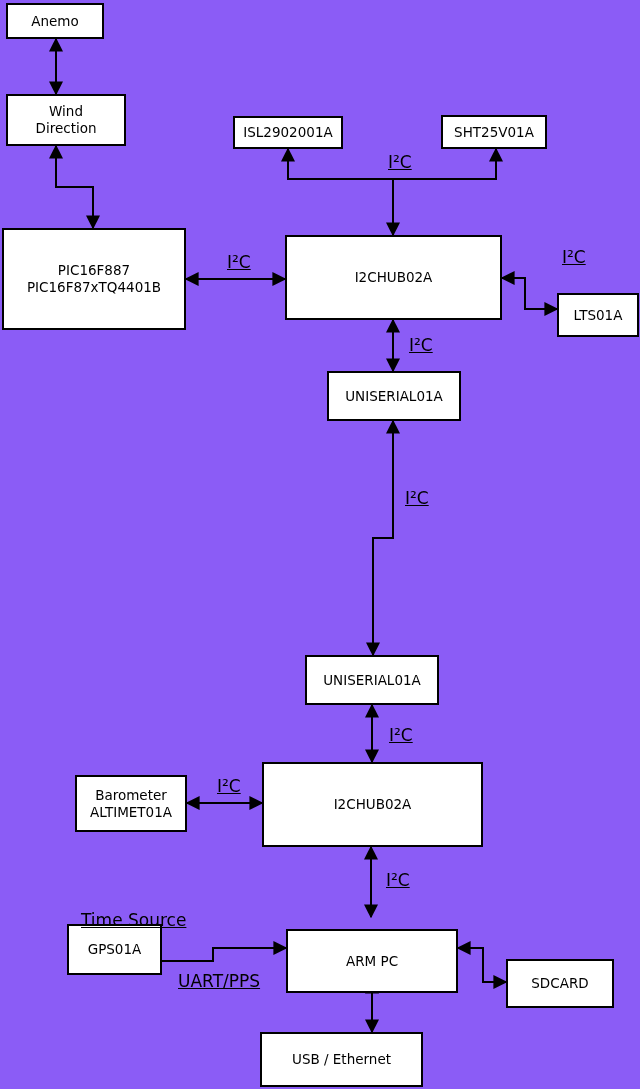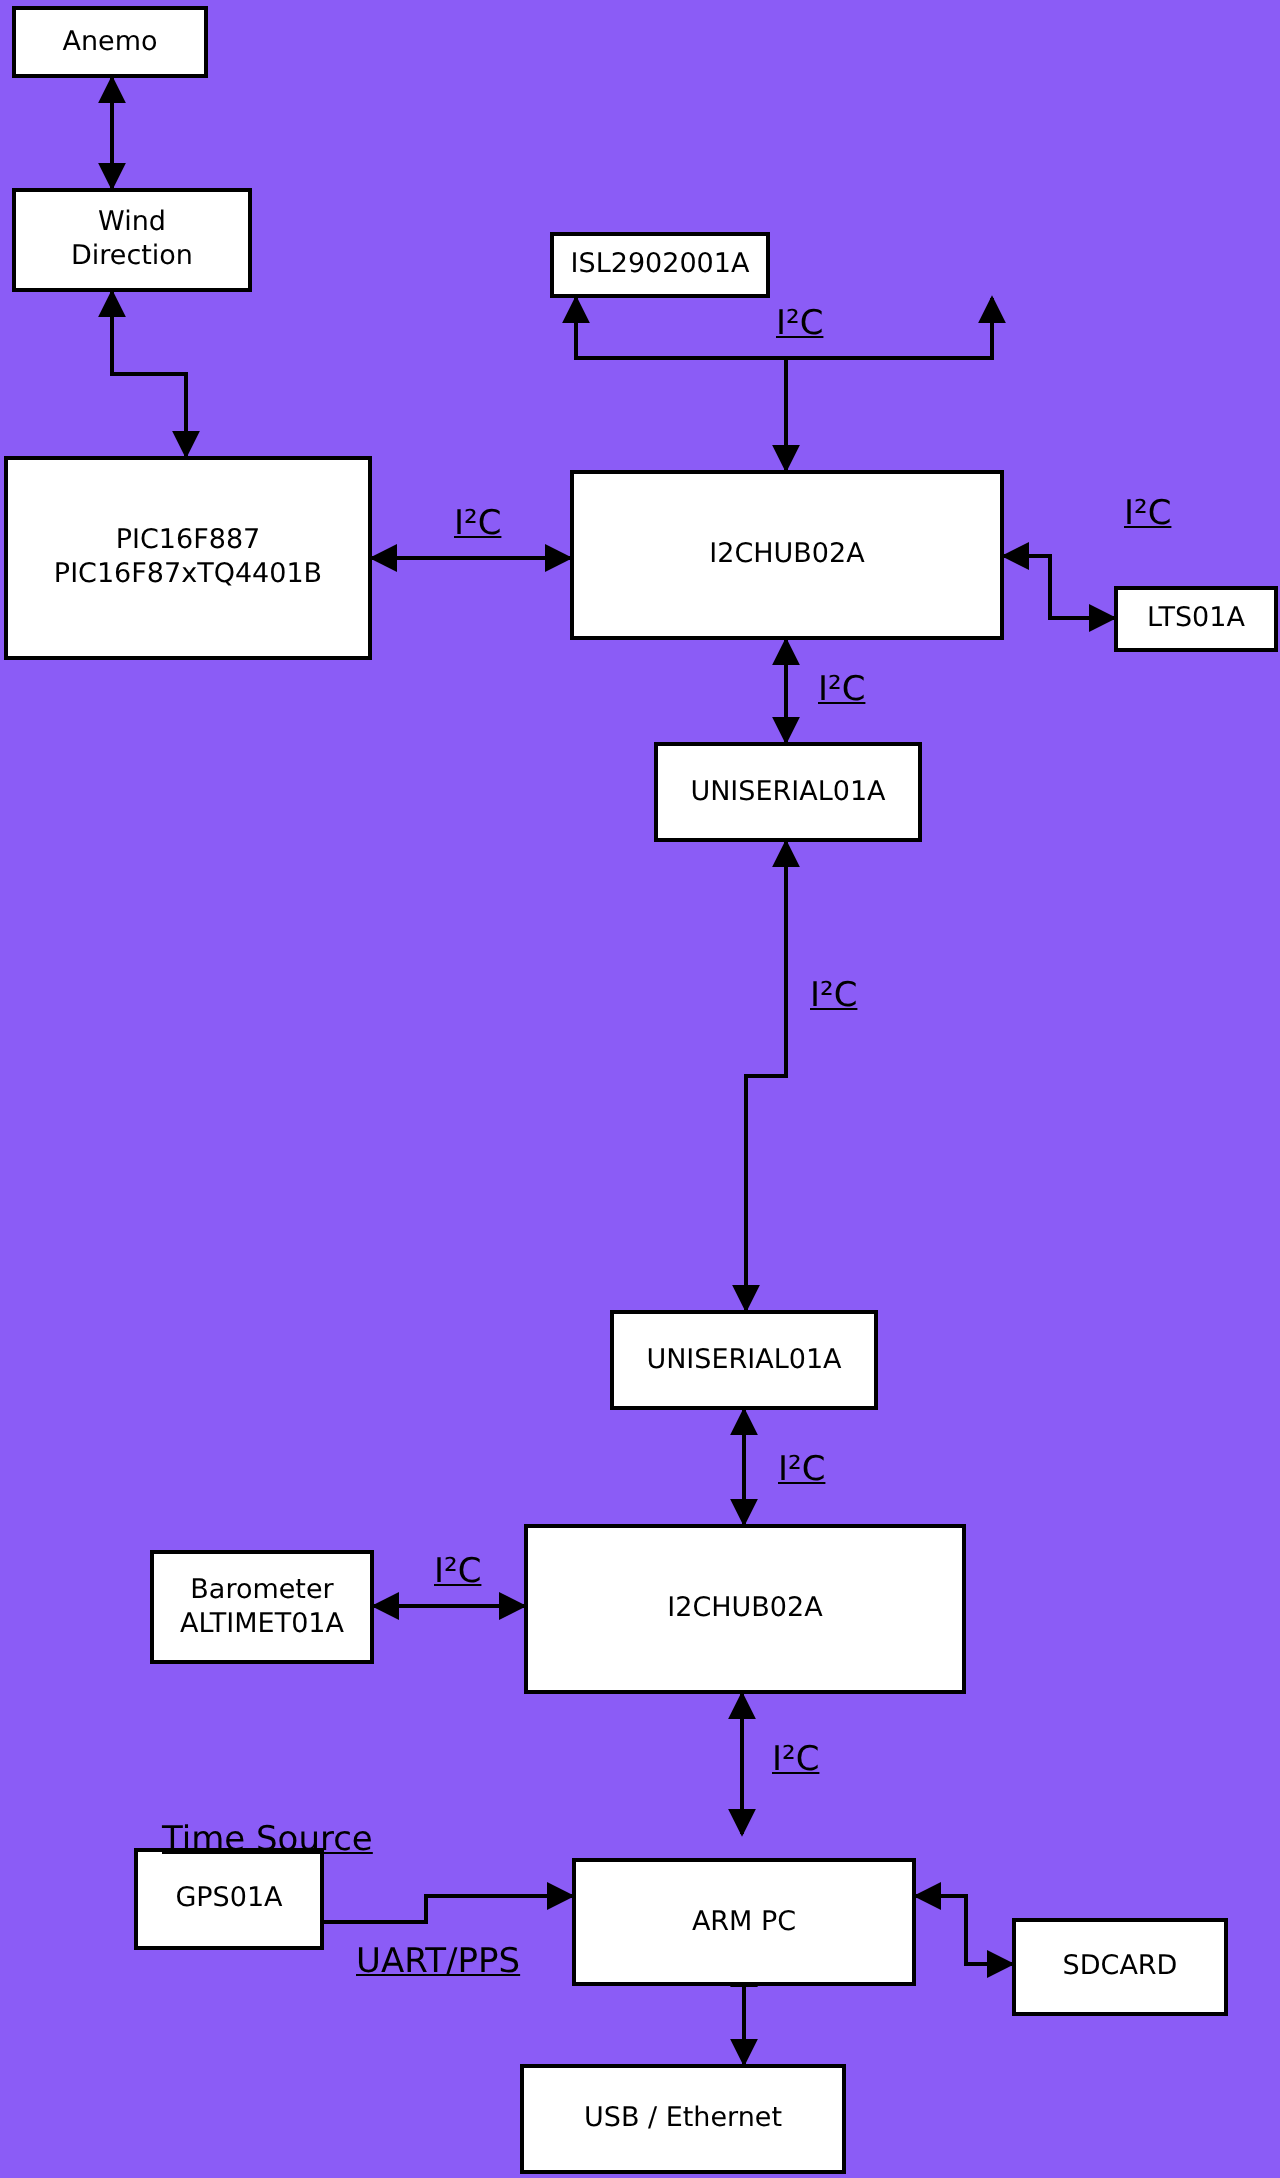--- a/index.html
+++ b/index.html
@@ -39,24 +39,24 @@
     position: absolute;
     font-size: 17px;
     line-height: 1.1;
     white-space: nowrap;
     text-decoration: underline;
   }
   
   #n-anemo      { left: 6px;   top: 3px;    width: 98px;  height: 36px; }
   #n-wind       { left: 6px;   top: 94px;   width: 120px; height: 52px; }
   #n-pic        { left: 2px;   top: 228px;  width: 184px; height: 102px; }
-  #n-isl        { left: 233px; top: 116px;  width: 110px; height: 33px; margin-left: 42px; }
+  #n-isl        { left: 233px; top: 116px;  width: 110px; height: 33px; }
   #n-sht        { left: 441px; top: 115px;  width: 106px; height: 34px; }
   #n-hub1       { left: 285px; top: 235px;  width: 217px; height: 85px; }
-  #n-lts        { left: 557px; top: 293px;  width: 82px;  height: 33px; }
+  #n-lts        { left: 557px; top: 293px;  width: 82px;  height: 44px; }
   #n-uniserial1 { left: 327px; top: 371px;  width: 134px; height: 50px; }
   #n-uniserial2 { left: 305px; top: 655px;  width: 134px; height: 50px; }
   #n-hub2       { left: 262px; top: 762px;  width: 221px; height: 85px; }
   #n-baro       { left: 75px;  top: 775px;  width: 112px; height: 57px; }
   #n-gps        { left: 67px;  top: 924px;  width: 95px;  height: 51px; align-items: center; }
   #n-arm        { left: 286px; top: 917px;  width: 172px; height: 64px; margin-top: 12px; }
   #n-sd         { left: 506px; top: 959px;  width: 108px; height: 49px; }
   #n-usb        { left: 260px; top: 1032px; width: 163px; height: 55px; }
   
   #l-i2c-top      { left: 388px; top: 153px; }
@@ -108,20 +108,23 @@
 
   <div class="node" id="n-pic">
     <span>PIC16F887</span>
     <span>PIC16F87xTQ4401B</span>
   </div>
 
   <div class="node" id="n-isl">
     <span>ISL2902001A</span>
   </div>
 
+  <div class="node" id="n-sht">
+    <span>SHT25V01A</span>
+  </div>
 
   <div class="node" id="n-hub1">
     <span>I2CHUB02A</span>
   </div>
 
   <div class="node" id="n-lts">
     <span>LTS01A</span>
   </div>
 
   <div class="node" id="n-uniserial1">

